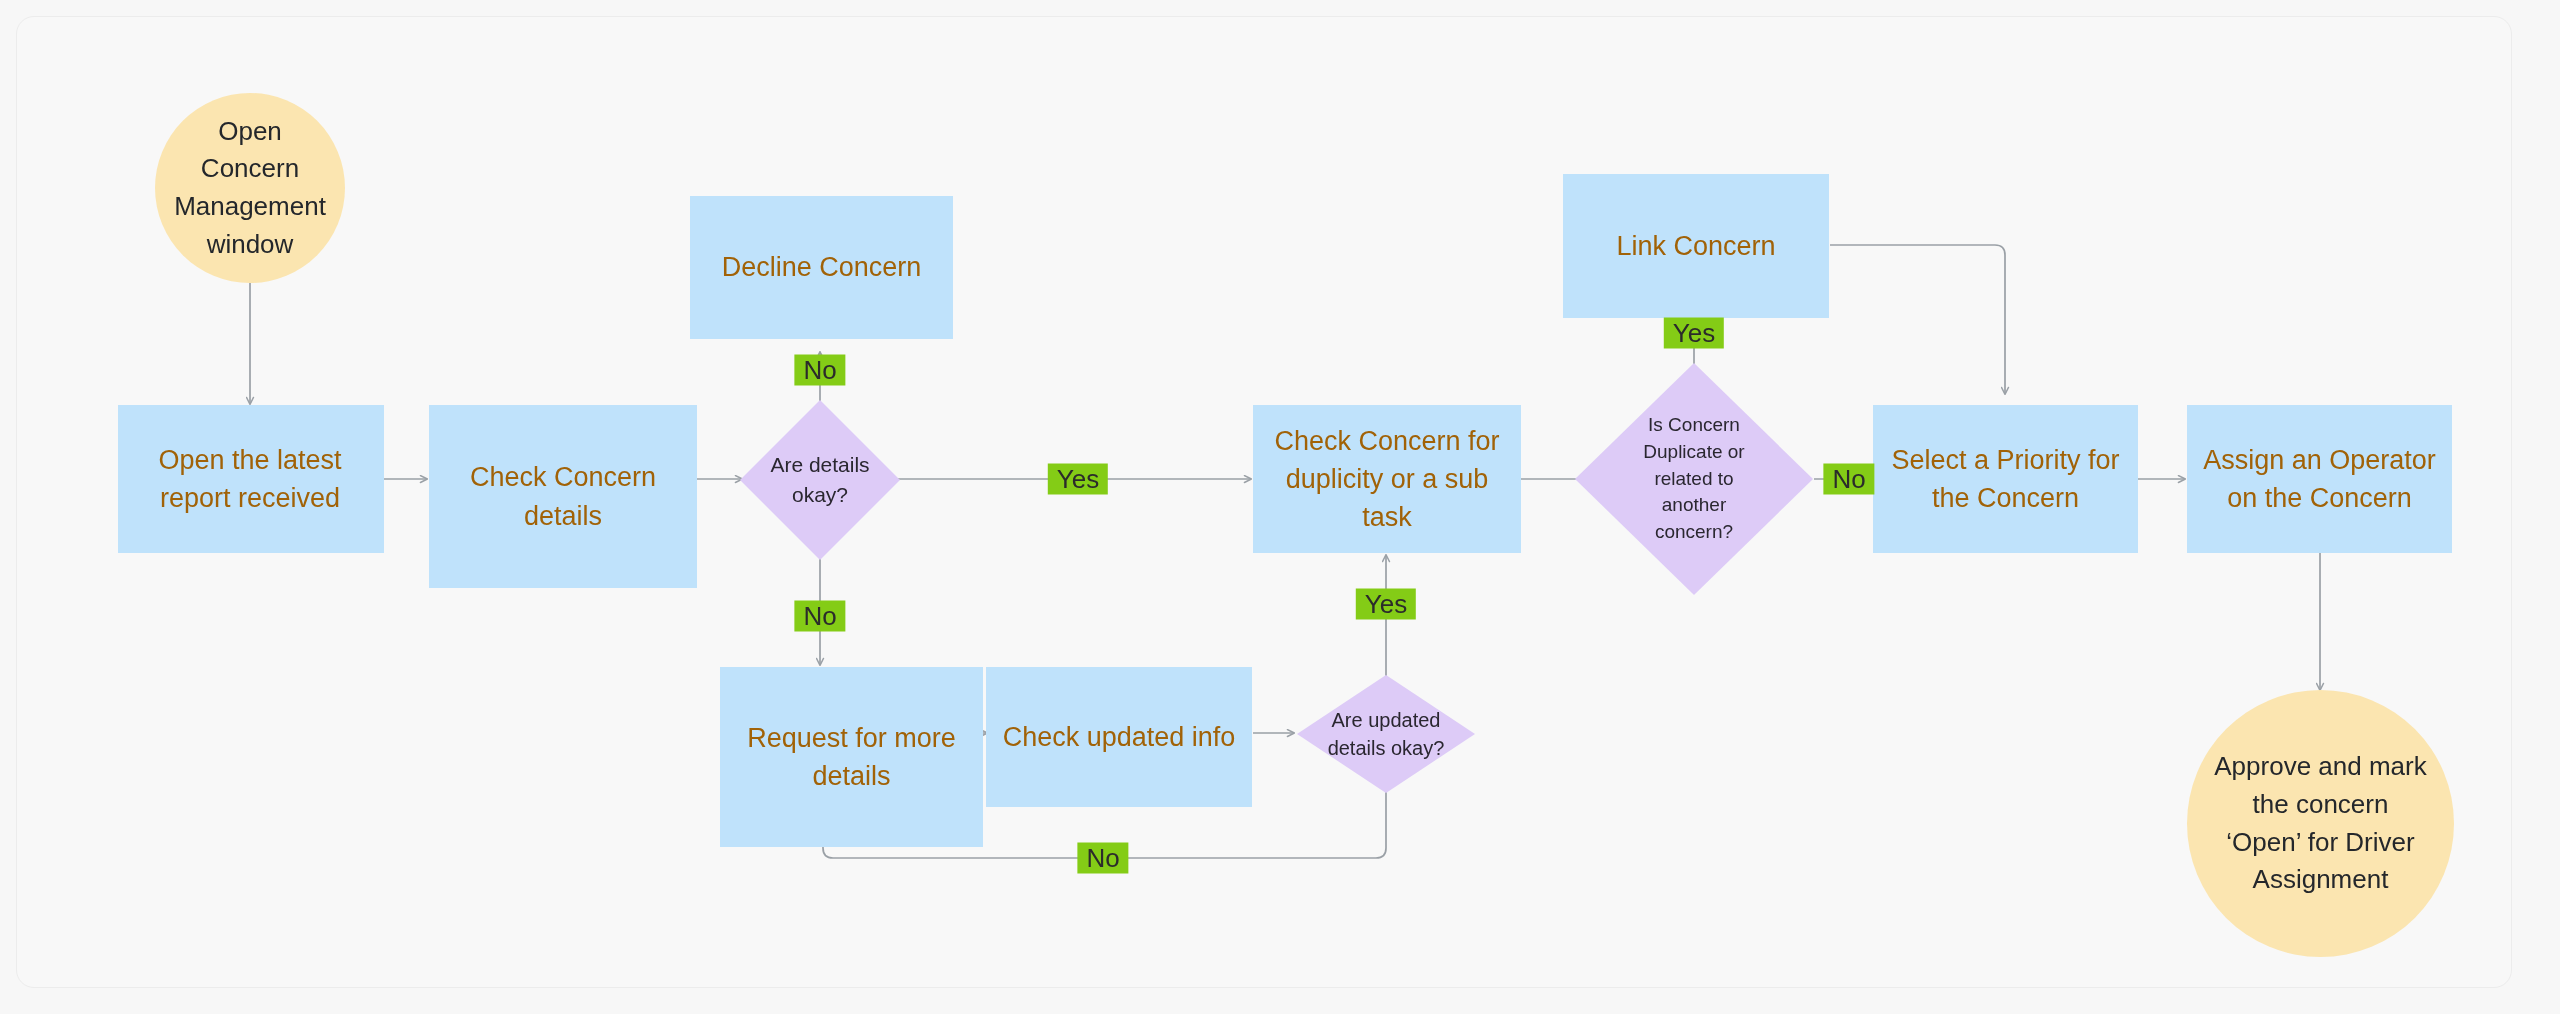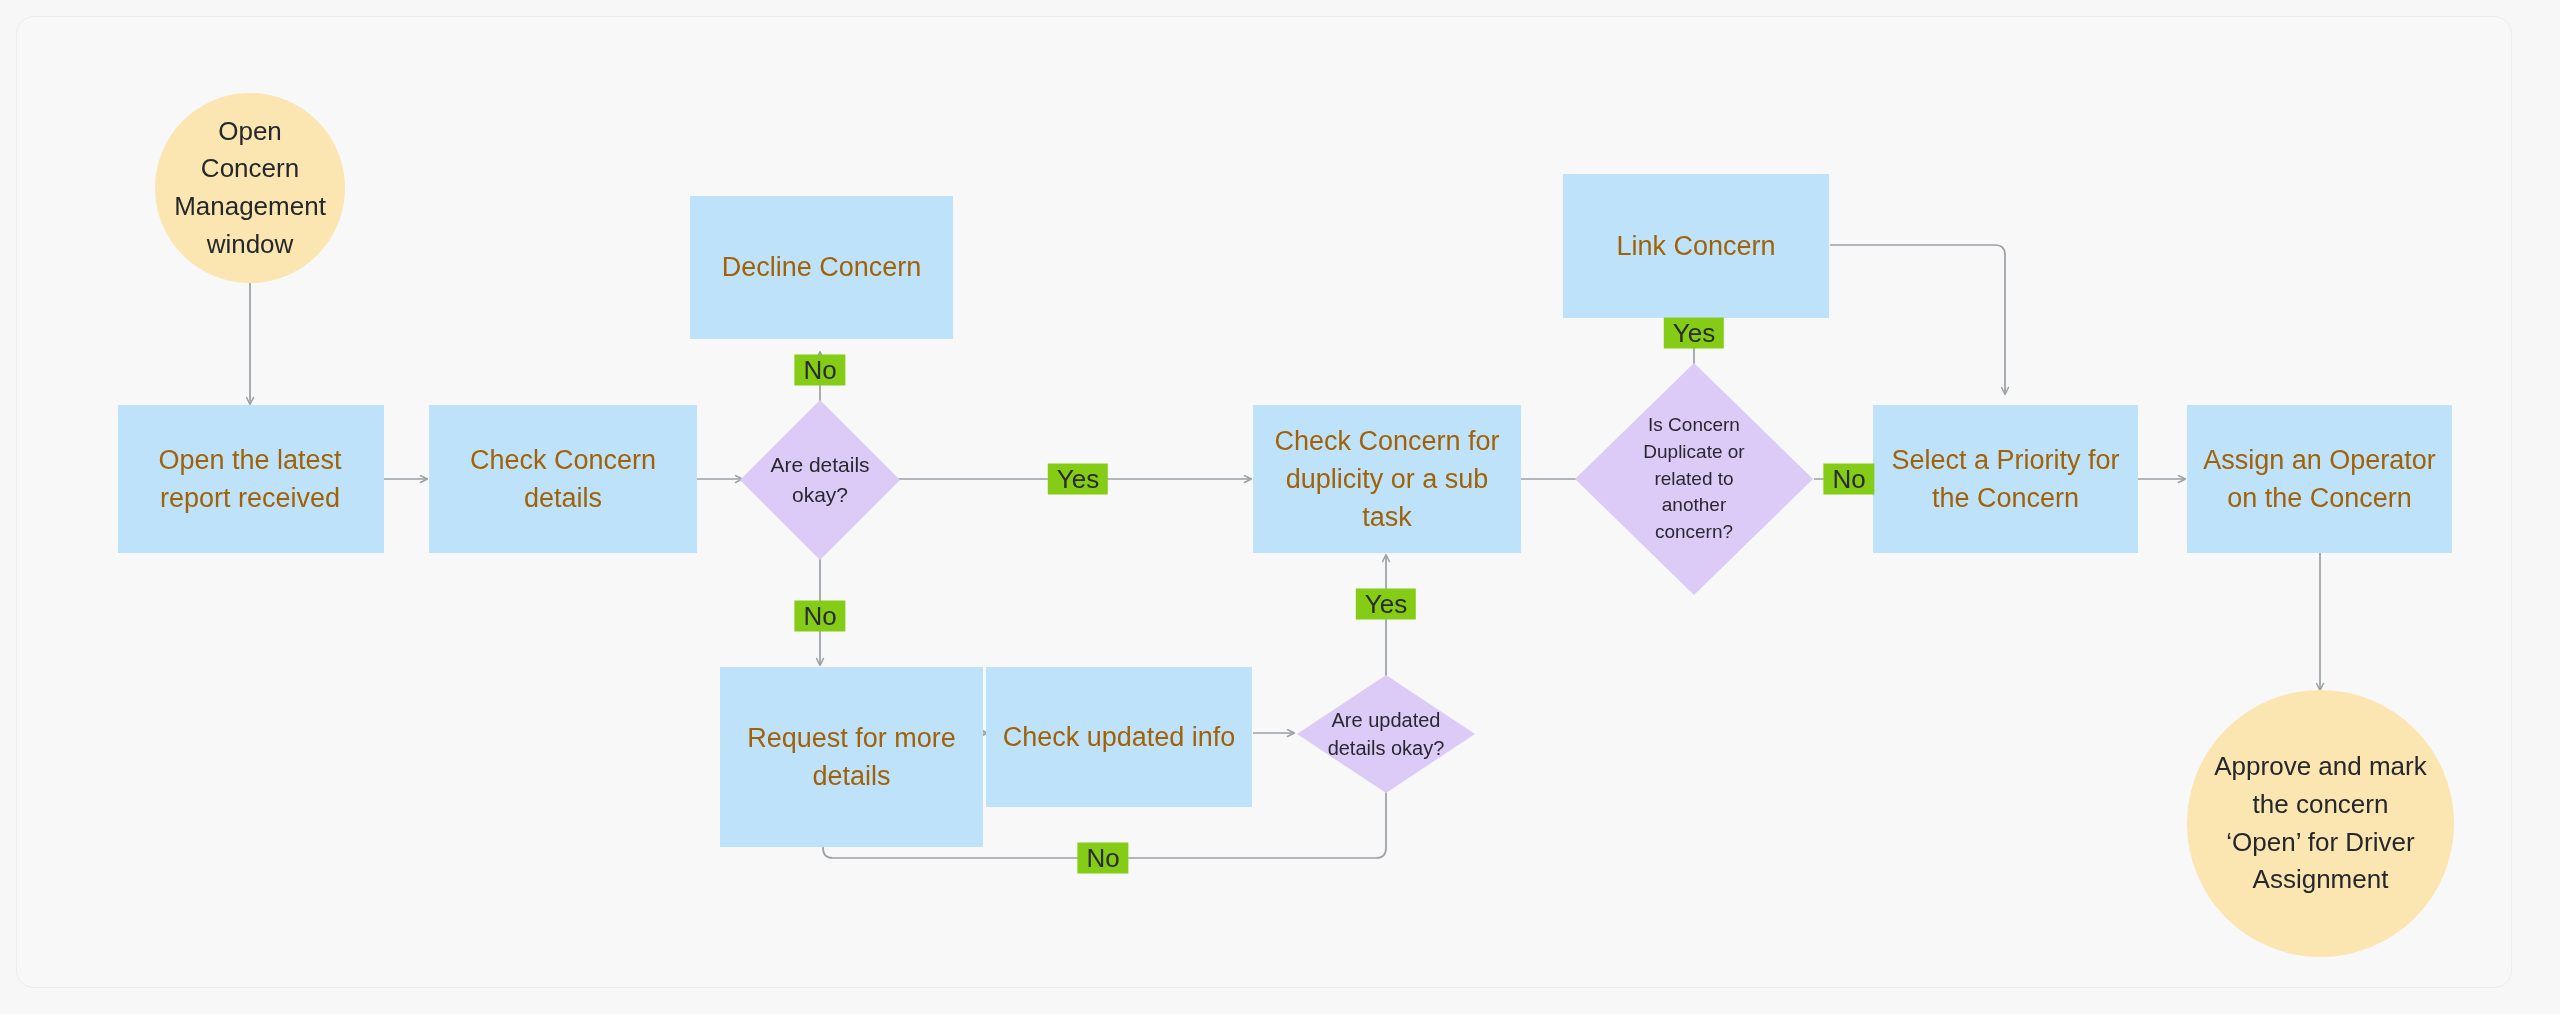--- a/index.html
+++ b/index.html
@@ -69,21 +69,21 @@
   </svg>
 
   <div class="node circle" style="left:155px;top:93px;width:190px;height:190px;">
     <span>Open Concern Management window</span>
   </div>
 
   <div class="node rect" style="left:118px;top:405px;width:266px;height:148px;padding-left:12px;">
     <span>Open the latest report received</span>
   </div>
 
-  <div class="node rect" style="left:429px;top:405px;width:268px;height:148px;">
+  <div class="node rect" style="left:429px;top:405px;width:268px;height:183px;">
     <span>Check Concern details</span>
   </div>
 
   <div class="node rect" style="left:690px;top:196px;width:263px;height:143px;">
     <span>Decline Concern</span>
   </div>
 
   <div class="diamond" style="left:740px;top:400px;width:160px;height:160px;">
     <div class="dshape"></div>
     <div class="dtext" style="font-size:21px;width:125px;">Are details okay?</div>

